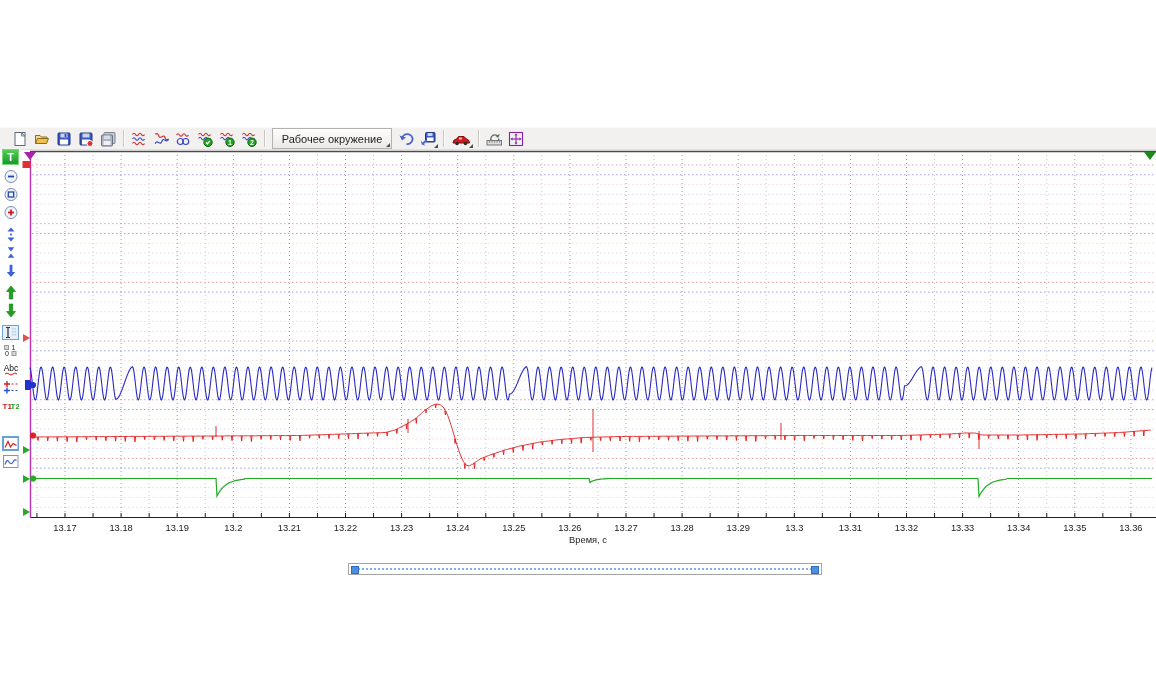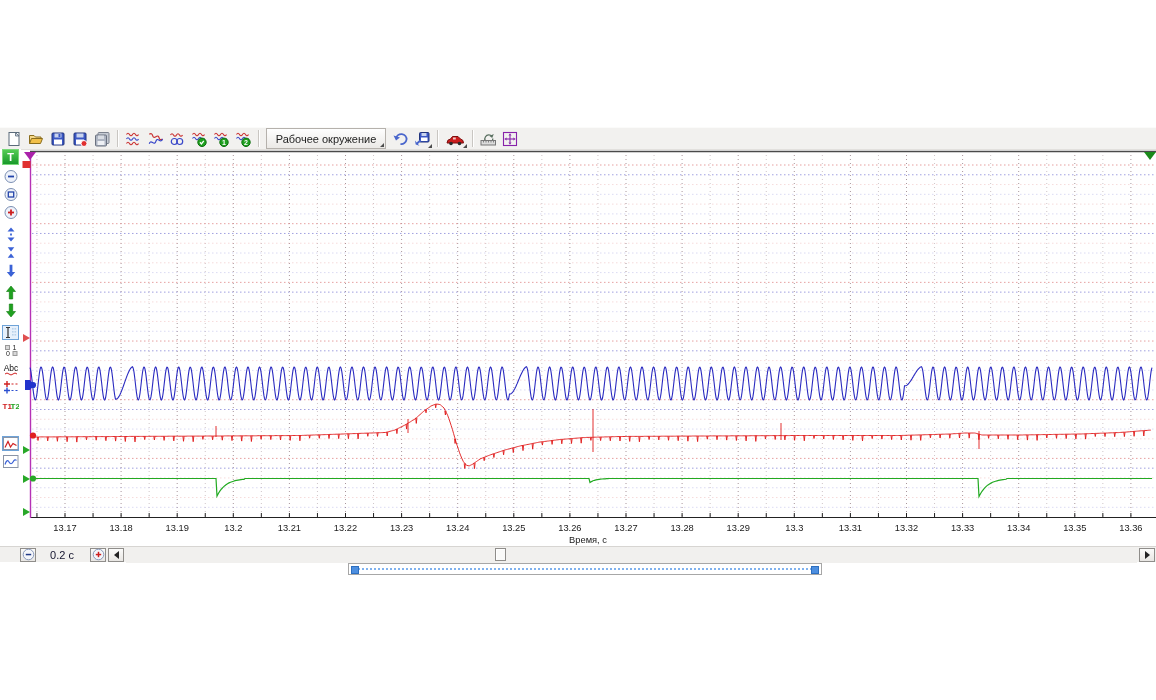--- a/index.html
+++ b/index.html
@@ -1,34 +1,34 @@
 <!DOCTYPE html>
 <html><head>
 <meta charset="utf-8">
 <style>
   html,body{margin:0;padding:0;background:#fff;}
   .app{position:relative;width:1156px;height:700px;background:#fff;overflow:hidden;
        font-family:"Liberation Sans",sans-serif;}
   
   .toolbar{position:absolute;left:0;top:127px;width:1156px;height:23px;background:#f2f1ef;
            border-top:1px solid #fbfbfa;border-bottom:1px solid #e2e0dd;display:flex;
-           align-items:center;padding-left:3px;box-sizing:border-box;z-index:4;}
+           align-items:center;padding-left:9px;box-sizing:border-box;z-index:4;}
   .tbtn{width:22px;height:21px;display:flex;align-items:center;justify-content:center;
         position:relative;flex:0 0 auto;}
   .tsep{width:1px;height:17px;background:#c9c6c2;box-shadow:1px 0 0 #ffffff;margin:0 4px;flex:0 0 auto;}
   .dropdown{height:19px;width:118px;border:1px solid #b5b1ac;background:linear-gradient(#fefefe,#ebe9e6);
             display:flex;align-items:center;justify-content:center;font-size:11px;color:#1d1d1d;
             position:relative;margin:0 3px;flex:0 0 auto;}
   .corner{position:absolute;right:1px;bottom:1px;width:0;height:0;
           border-left:4px solid transparent;border-bottom:4px solid #4d4d4d;}
   
   .sidebar{position:absolute;left:0;top:149px;width:21px;display:flex;flex-direction:column;
            align-items:center;z-index:4;background:#fff;}
   .sbtn{width:17px;height:15px;margin-bottom:3px;display:flex;align-items:center;
-        justify-content:flex-end;position:relative;box-sizing:border-box;}
+        justify-content:center;position:relative;box-sizing:border-box;}
   .sbtn.sel{border:1px solid #6ea3d8;background:#e6f0fb;}
   .tgreen{width:17px;height:16px;margin-bottom:4px;background:linear-gradient(#55cc55,#18992a);
           border:1px solid #79d879;color:#fff;font-weight:bold;font-size:11px;line-height:14px;
           text-align:center;box-sizing:border-box;}
   
   .bottombar{position:absolute;left:0;top:546px;width:1156px;height:16px;background:#f1f0ee;
              border-top:1px solid #d7d5d2;display:flex;align-items:center;z-index:4;
              box-sizing:border-box;}
   .bbtn{width:16px;height:14px;border:1px solid #8f8d8a;background:linear-gradient(#fbfbfa,#e8e6e3);
         display:flex;align-items:center;justify-content:center;margin-left:2px;flex:0 0 auto;
@@ -446,46 +446,20 @@
       </svg>
     </div>
     <div class="sbtn">
       <svg width="16" height="13">
         <rect x="0.5" y="0.5" width="14.5" height="12" fill="#fff" stroke="#8a94a6"></rect>
         <path d="M2 9.5 Q4 3.5 6 7 T10 7 T13.5 5.5" stroke="#3b62d6" fill="none" stroke-width="1.2"></path>
       </svg>
     </div>
   </div>
 
-  <div class="bottombar">
-    <div style="width:18px"></div>
-    <div class="bbtn">
-      <svg width="13" height="13">
-        <circle cx="6.5" cy="6.5" r="5.3" fill="#f4f6fa" stroke="#8899bb"></circle>
-        <rect x="3.8" y="5.8" width="5.4" height="1.5" fill="#223b88"></rect>
-      </svg>
-    </div>
-    <div class="bscale">0.2 с</div>
-    <div class="bbtn">
-      <svg width="13" height="13">
-        <circle cx="6.5" cy="6.5" r="5.3" fill="#f4f6fa" stroke="#8899bb"></circle>
-        <rect x="3.8" y="5.8" width="5.4" height="1.5" fill="#cc2020"></rect>
-        <rect x="5.75" y="3.8" width="1.5" height="5.4" fill="#cc2020"></rect>
-      </svg>
-    </div>
-    <div class="bbtn">
-      <div class="tri-l"></div>
-    </div>
-    <div class="btrack">
-      <div class="bthumb"></div>
-    </div>
-    <div class="bbtn" style="margin-right:1px">
-      <div class="tri-r"></div>
-    </div>
-  </div>
 
   <div class="ministrip">
     <div class="dotline"></div>
     <div class="mhandle l"></div>
     <div class="mhandle r"></div>
   </div>
 
 </div>
 
 </body></html>

